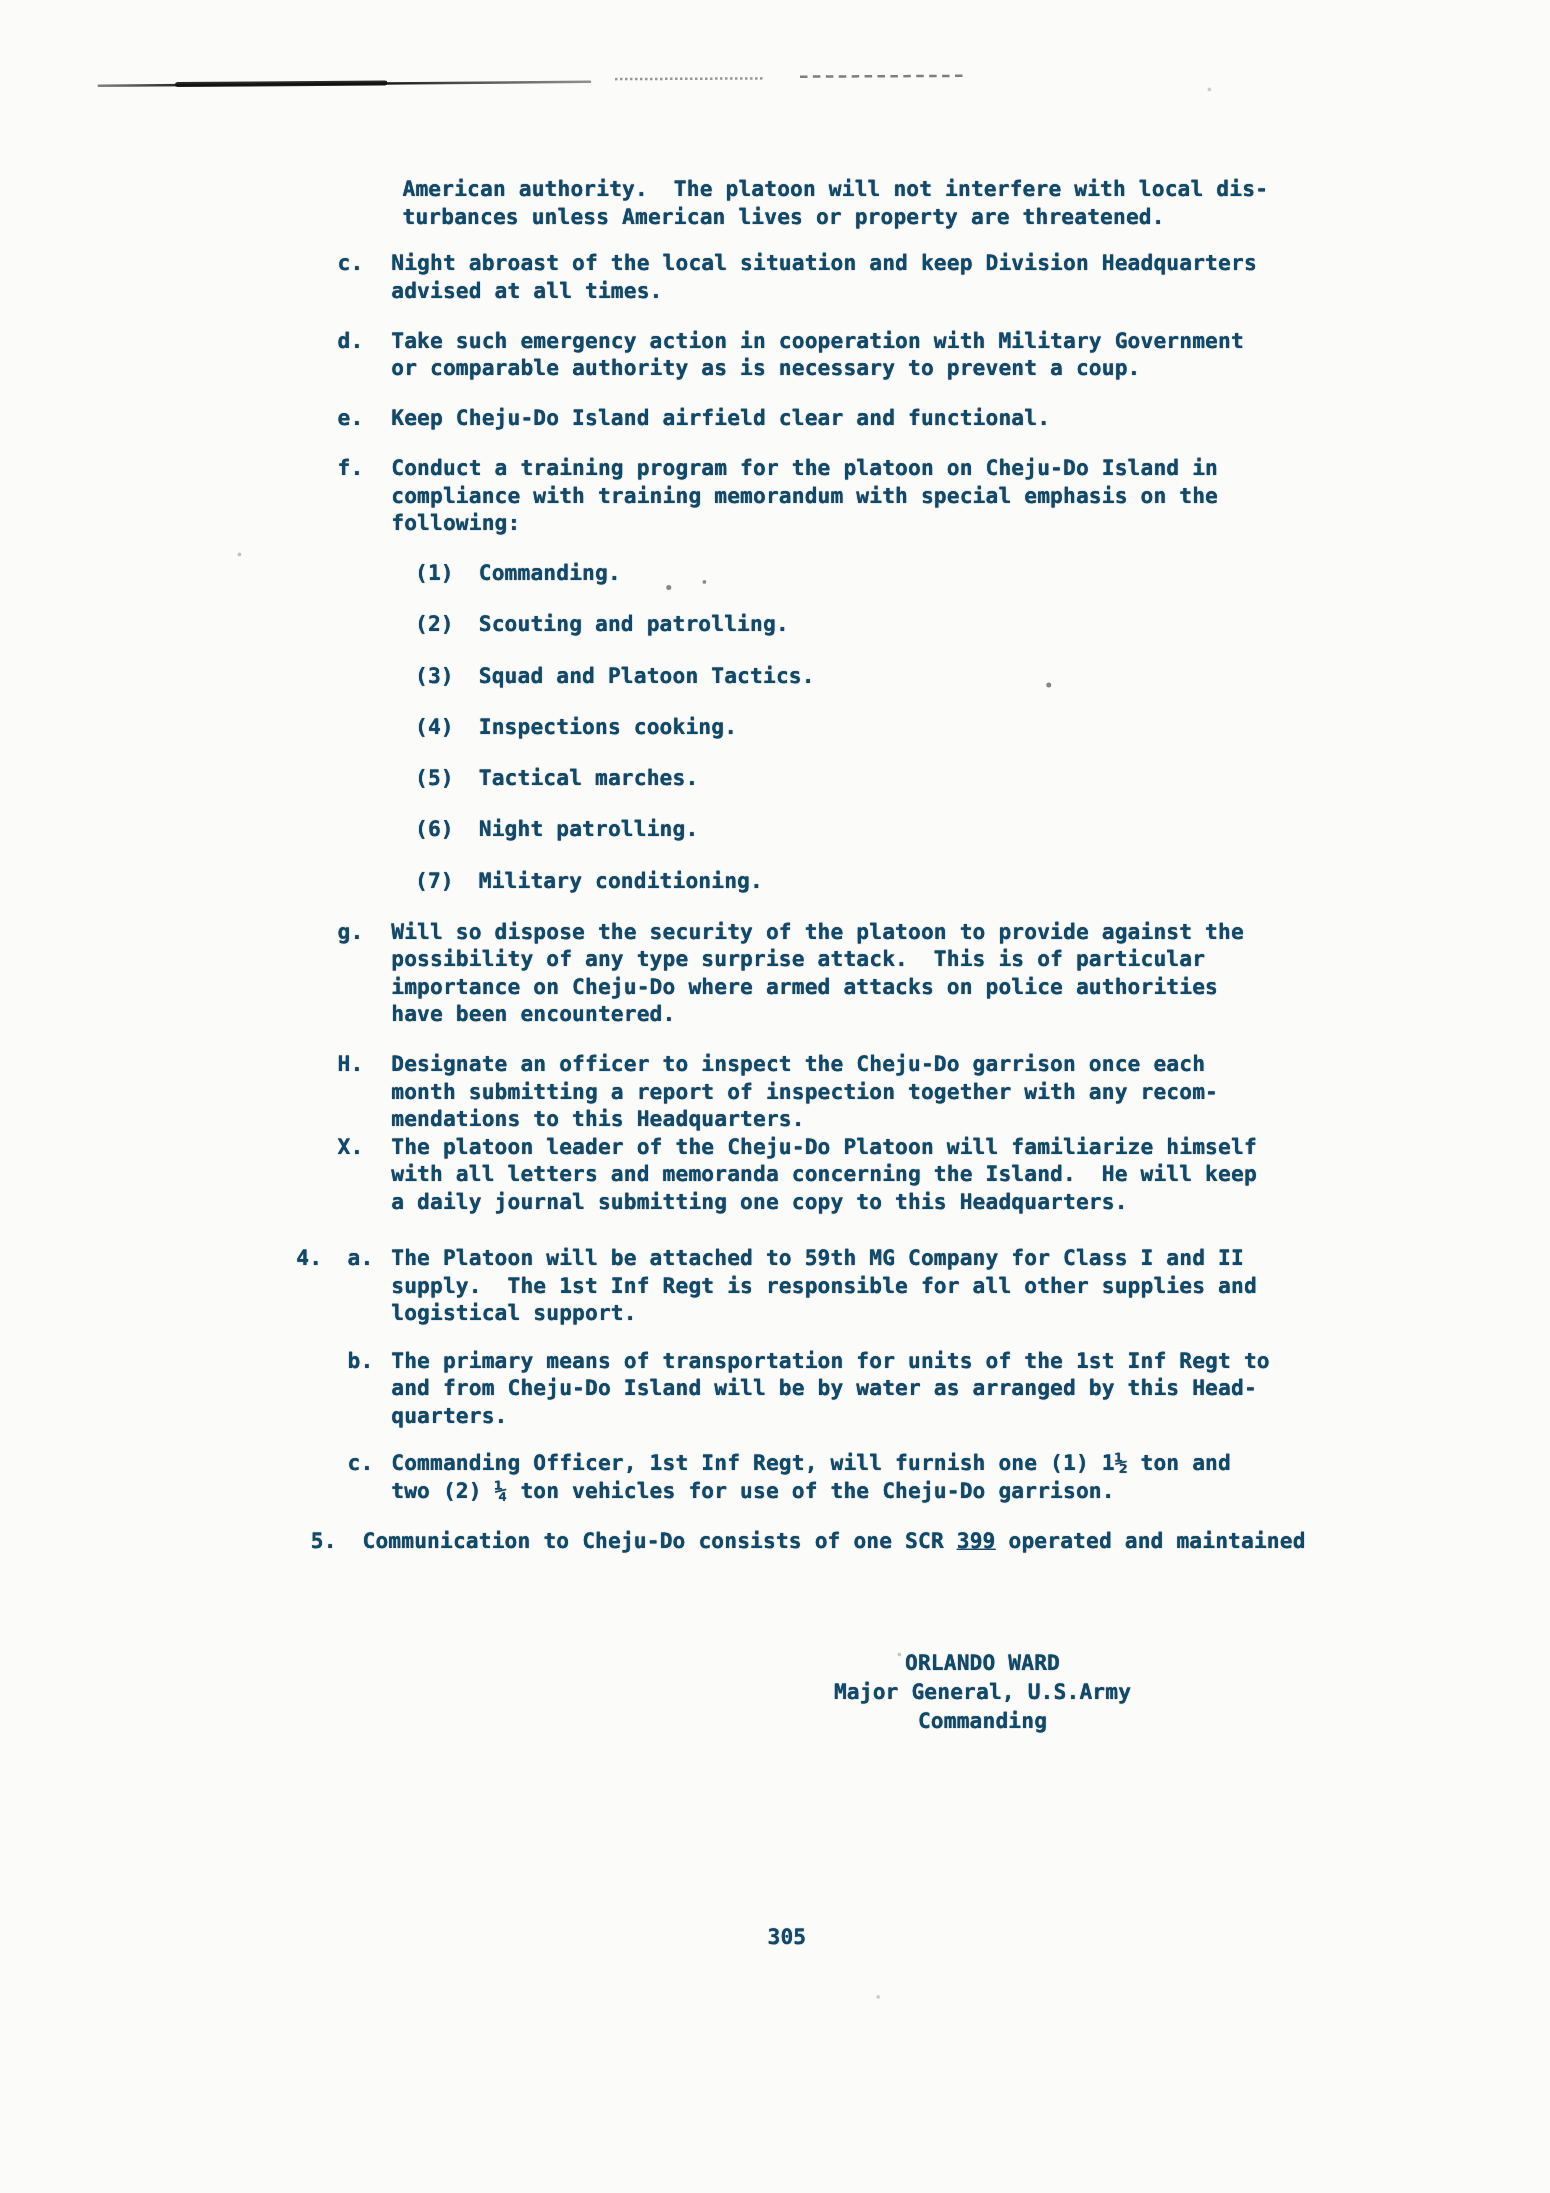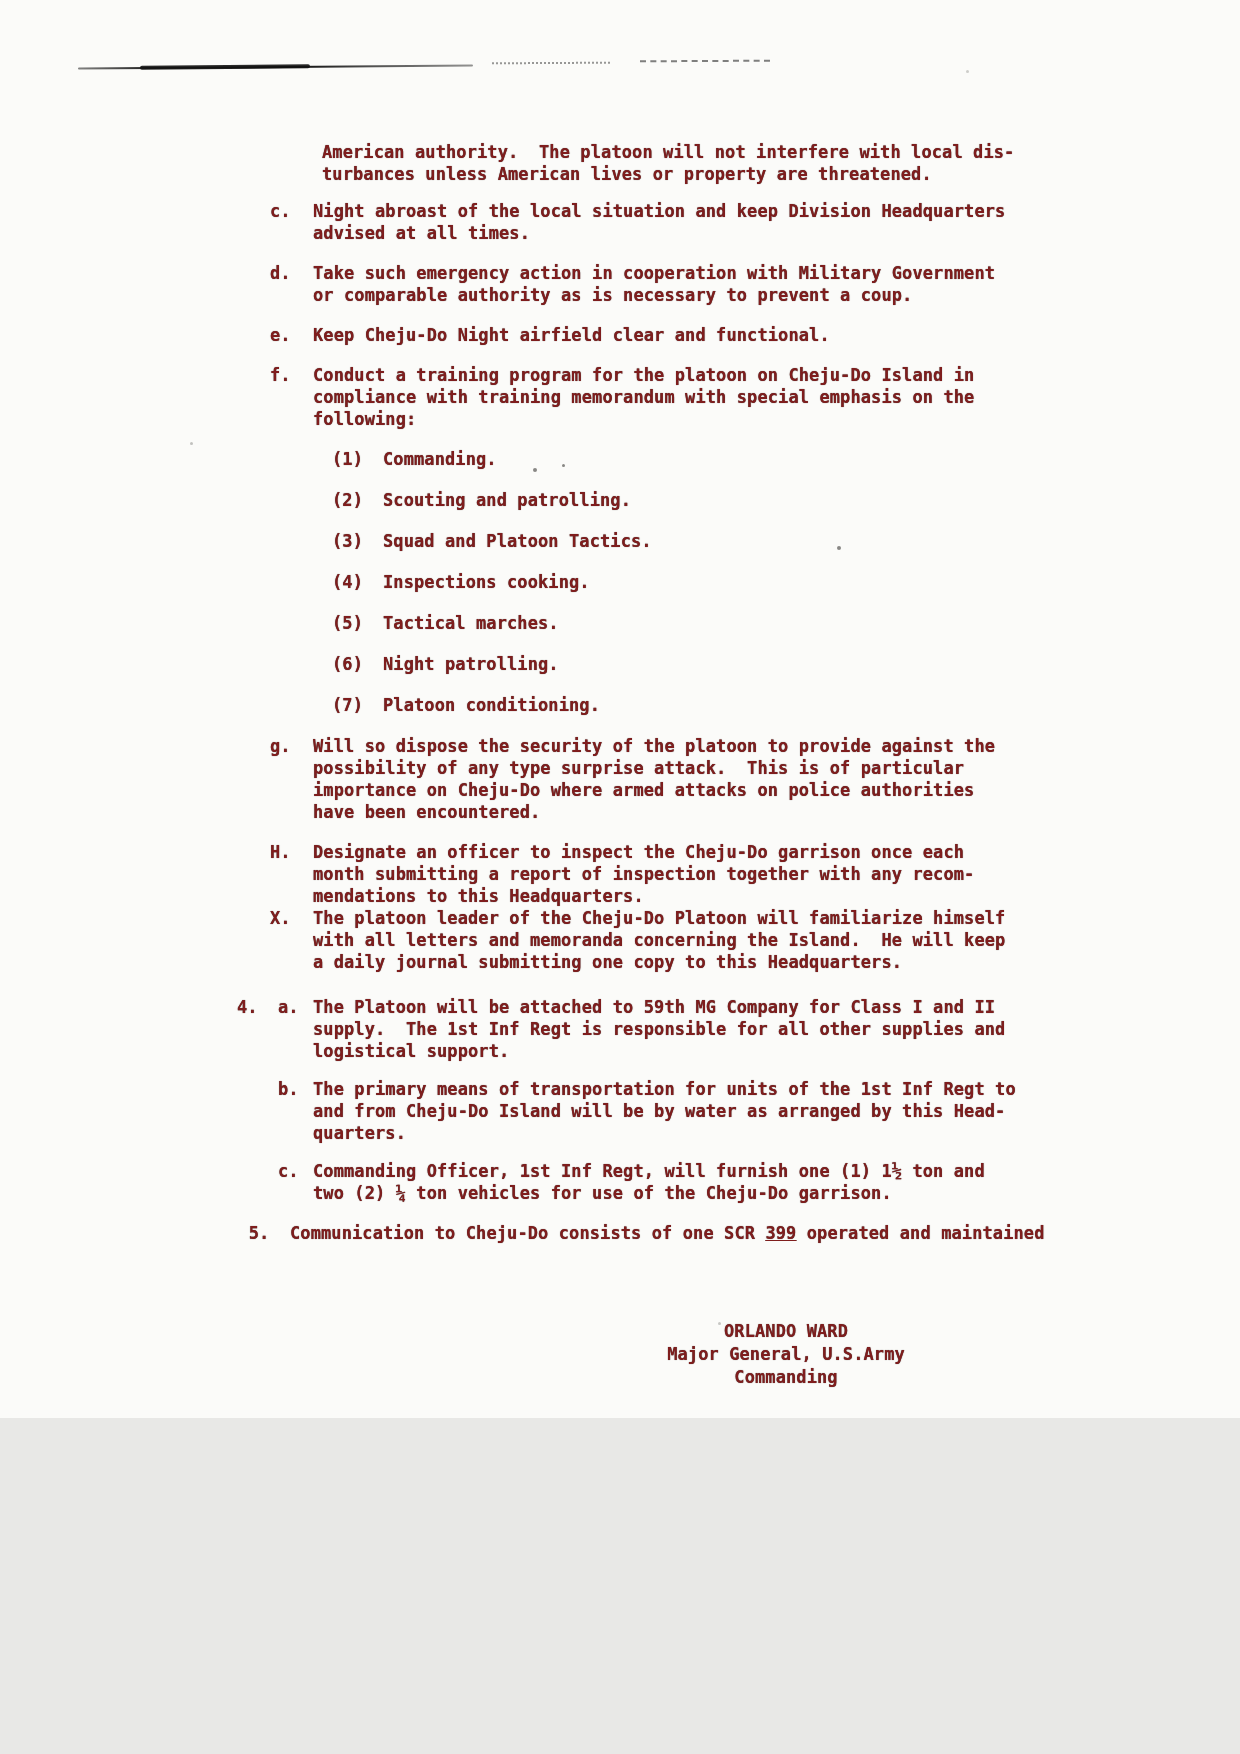--- a/index.html
+++ b/index.html
@@ -1,26 +1,26 @@
 <!DOCTYPE html>
 <html><head>
 <meta charset="utf-8">
 <style>
   html,body{margin:0;padding:0;background:#e8e8e6;}
   .page{
     position:relative;
-    width:1240px;height:1418px;
+    width:1240px;height:1754px;
     margin:0 auto;
     background:#fbfbf9;
     overflow:hidden;
     font-family:"DejaVu Sans Mono","Liberation Mono",monospace;
     font-size:17px;
     line-height:22px;
     font-weight:bold;
-    color:#7f1d1d;
+    color:#0c4a6e;
   }
   .txt, .lbl, .line{
     white-space:pre;
     text-shadow:0 0 0.8px rgba(25,23,20,0.85);
     letter-spacing:0.1px;
   }
   .block{position:absolute;}
   .item{position:absolute;display:flex;align-items:flex-start;}
   .lbl{display:inline-block;flex:0 0 auto;}
   .lbl.letter{width:43px;}
@@ -76,21 +76,21 @@
   </div>
 
   <div class="item" style="left:270px;top:262px;">
     <span class="lbl letter">d.</span>
     <div class="txt">Take such emergency action in cooperation with Military Government
 or comparable authority as is necessary to prevent a coup.</div>
   </div>
 
   <div class="item" style="left:270px;top:324px;">
     <span class="lbl letter">e.</span>
-    <div class="txt">Keep Cheju-Do Night airfield clear and functional.</div>
+    <div class="txt">Keep Cheju-Do Island airfield clear and functional.</div>
   </div>
 
   <div class="item" style="left:270px;top:364px;">
     <span class="lbl letter">f.</span>
     <div class="txt">Conduct a training program for the platoon on Cheju-Do Island in
 compliance with training memorandum with special emphasis on the
 following:</div>
   </div>
 
   <div class="item" style="left:332px;top:448px;">
@@ -112,21 +112,21 @@
   <div class="item" style="left:332px;top:612px;">
     <span class="lbl num">(5)</span>
     <div class="txt">Tactical marches.</div>
   </div>
   <div class="item" style="left:332px;top:653px;">
     <span class="lbl num">(6)</span>
     <div class="txt">Night patrolling.</div>
   </div>
   <div class="item" style="left:332px;top:694px;">
     <span class="lbl num">(7)</span>
-    <div class="txt">Platoon conditioning.</div>
+    <div class="txt">Military conditioning.</div>
   </div>
 
   <div class="item" style="left:270px;top:735px;">
     <span class="lbl letter">g.</span>
     <div class="txt">Will so dispose the security of the platoon to provide against the
 possibility of any type surprise attack.  This is of particular
 importance on Cheju-Do where armed attacks on police authorities
 have been encountered.</div>
   </div>
 

